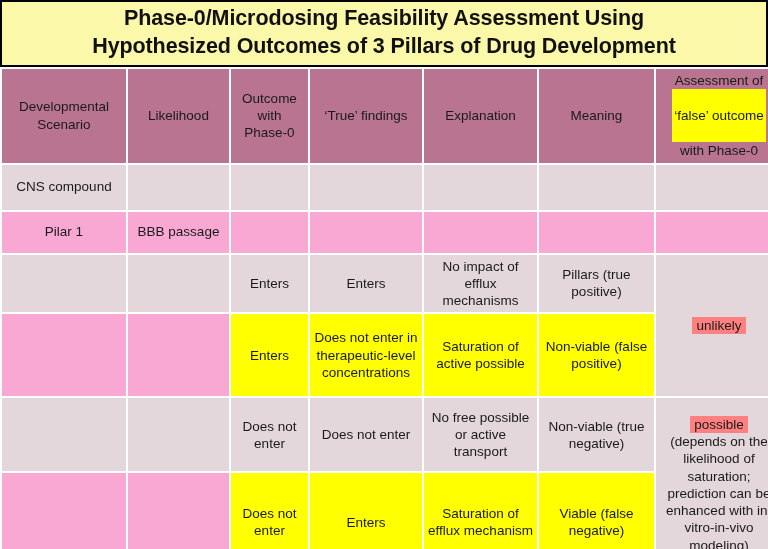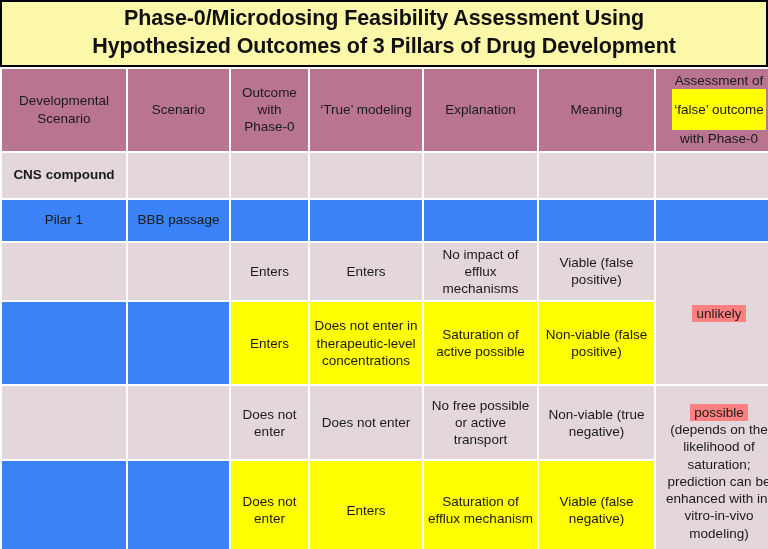--- a/index.html
+++ b/index.html
@@ -79,27 +79,27 @@
     color: #FFFFFF;
     font-weight: bold;
     font-size: 13.5px;
     height: 58px;
     line-height: 1.3;
     padding: 2px 3px;
   }
   .hl-yellow-inline {
     background: #FFFF00;
     color: #1a1a1a;
-    padding: 12px 2px;
+    padding: 18px 2px;
     display: inline-block;
   }
 
   
   tr.shade-dark > td { background: #E3D7DC; }
-  tr.shade-light > td { background: #3b82f6; }
+  tr.shade-light > td { background: #f9a8d4; }
 
   td.cell-yellow { background: #FFFF00 !important; }
 
   td.left-label {
     text-align: left;
     font-weight: bold;
     font-size: 13.5px;
     padding-left: 8px;
   }
   td.left-plain {
@@ -119,21 +119,21 @@
   
   col.c1 { width: 124px; }
   col.c2 { width: 101px; }
   col.c3 { width: 77px; }
   col.c4 { width: 112px; }
   col.c5 { width: 113px; }
   col.c6 { width: 115px; }
   col.c7 { width: 126px; }
 
   
-  tr.r-cns > td { height: 45px; font-weight: bold; }
+  tr.r-cns > td { height: 45px; }
   tr.r-pilar > td { height: 41px; }
   tr.r-d1 > td { height: 55px; }
   tr.r-d2 > td { height: 82px; }
   tr.r-d3 > td { height: 73px; }
   tr.r-d4 > td { height: 98px; }
 
   td.likelihood {
     vertical-align: middle;
     font-size: 13.5px;
     line-height: 1.30;
@@ -157,23 +157,23 @@
           <col class="c2">
           <col class="c3">
           <col class="c4">
           <col class="c5">
           <col class="c6">
           <col class="c7">
       </colgroup>
       <thead>
         <tr>
           <th>Developmental Scenario</th>
-          <th>Scenario</th>
+          <th>Likelihood</th>
           <th>Outcome with Phase-0</th>
-          <th>‘True’ modeling</th>
+          <th>‘True’ findings</th>
           <th>Explanation</th>
           <th>Meaning</th>
           <th>
             <span>Assessment of</span><br>
             <span class="hl-yellow-inline">‘false’ outcome</span><br>
             <span>with Phase-0</span>
           </th>
         </tr>
       </thead>
       <tbody>
@@ -197,21 +197,21 @@
           <td></td>
           <td></td>
         </tr>
 
         <tr class="shade-dark r-d1">
           <td></td>
           <td></td>
           <td>Enters</td>
           <td>Enters</td>
           <td>No impact of efflux mechanisms</td>
-          <td>Viable (false positive)</td>
+          <td>Pillars (true positive)</td>
           <td class="likelihood" rowspan="2">
             <span class="hl-red">unlikely</span>
           </td>
         </tr>
 
         <tr class="shade-light r-d2">
           <td></td>
           <td></td>
           <td class="cell-yellow">Enters</td>
           <td class="cell-yellow">Does not enter in therapeutic-level concentrations</td>

